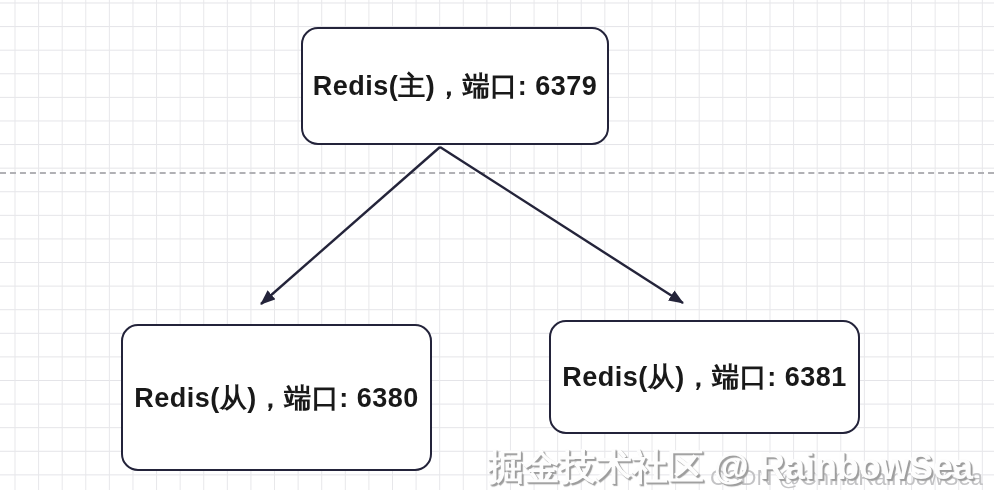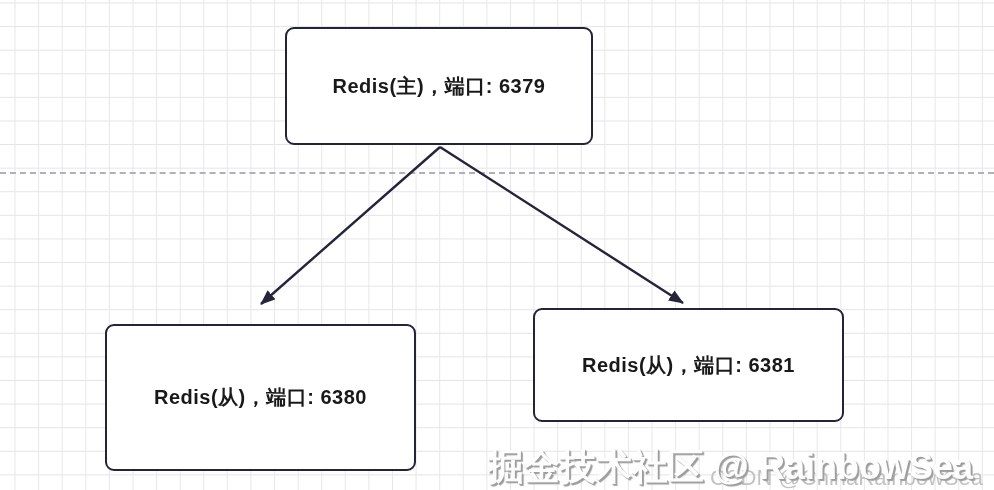--- a/index.html
+++ b/index.html
@@ -32,33 +32,34 @@
     left: 0;
     top: 0;
     width: 994px;
     height: 490px;
     pointer-events: none;
   }
   .node {
     position: absolute;
     background: #ffffff;
     border: 2px solid #23233a;
-    border-radius: 9px;
+    border-radius: 17px;
     display: flex;
     align-items: center;
     justify-content: center;
     color: #191919;
-    font-size: 20px;
+    font-size: 27px;
     font-weight: 700;
     letter-spacing: 0.5px;
     white-space: nowrap;
+    margin-left: 16px;
   }
   .node-master { left: 285px; top: 27px;  width: 308px; height: 118px; }
   .node-slave1 { left: 105px; top: 324px; width: 311px; height: 147px; }
-  .node-slave2 { left: 533px; top: 308px; width: 311px; height: 114px; }
+  .node-slave2 { left: 533px; top: 320px; width: 311px; height: 114px; }
   .watermark-main {
     position: absolute;
     top: 443px;
     right: 21px;
     font-size: 36px;
     font-weight: 700;
     color: #fdfdfd;
     text-shadow: 2px 2px 1px #9d9d9d, 1px 1px 0 #b5b5b5;
     white-space: nowrap;
     z-index: 5;

